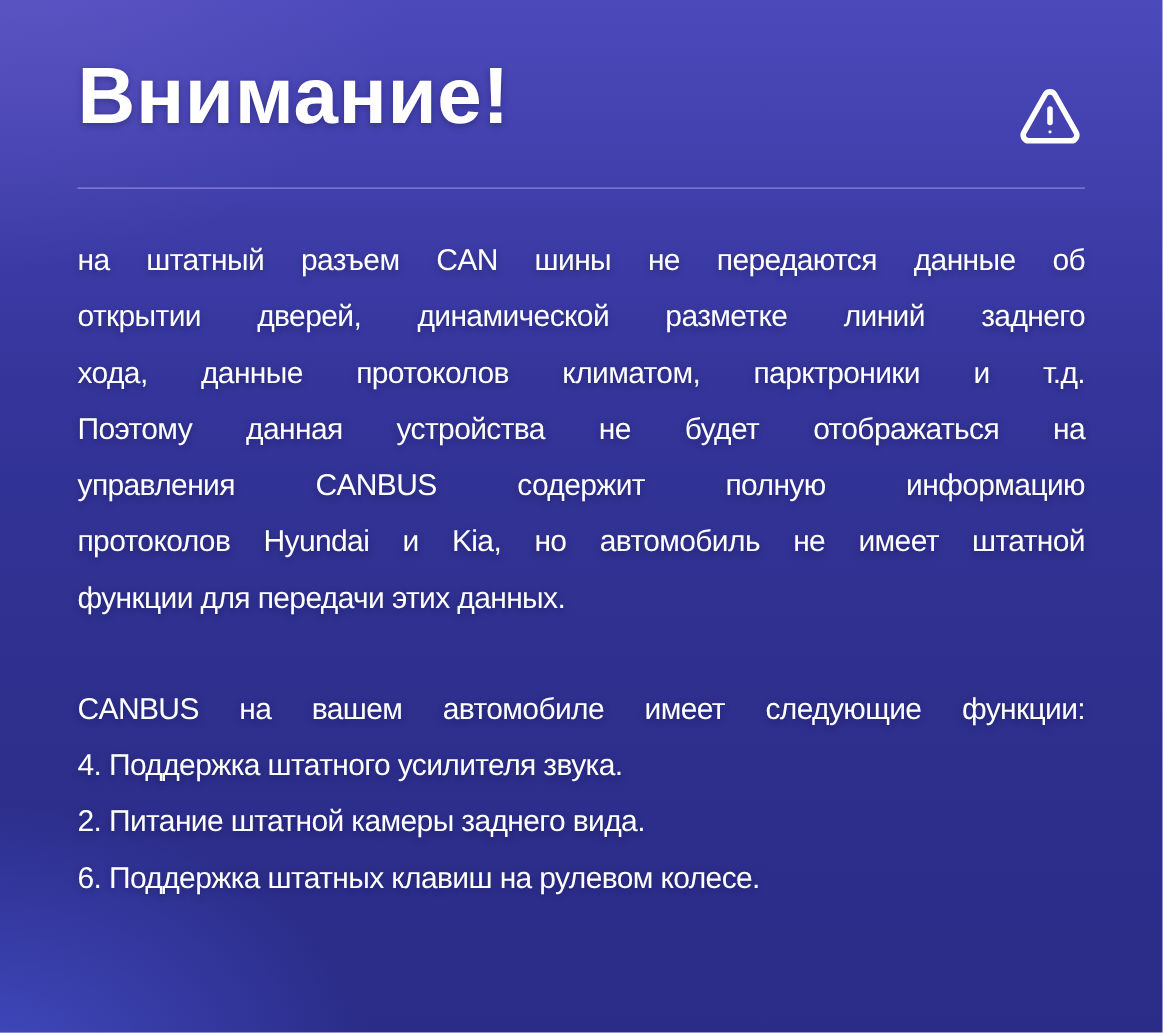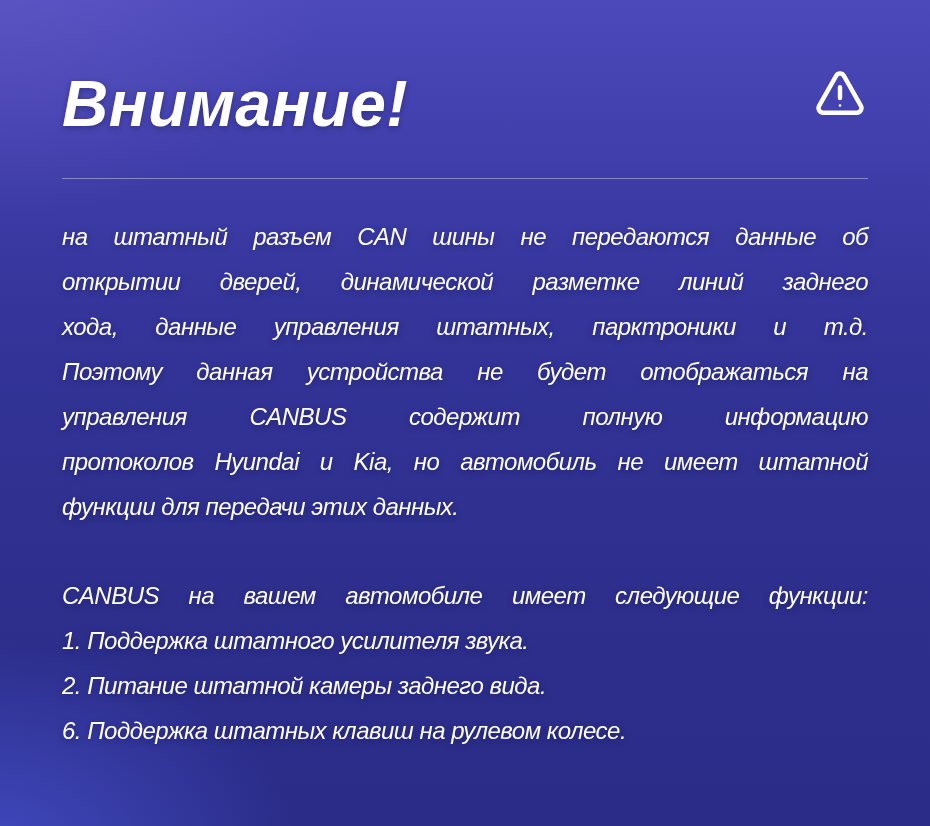--- a/index.html
+++ b/index.html
@@ -10,28 +10,27 @@
     width: 930px;
     height: 826px;
     overflow: hidden;
     font-family: "Liberation Sans", sans-serif;
   }
   .poster {
     position: relative;
     width: 930px;
     height: 826px;
     box-sizing: border-box;
-    padding: 72px 62px 0 62px;
+    padding: 44px 62px 0 62px;
     color: #ffffff;
     text-shadow: 0 2px 6px rgba(12, 14, 55, 0.35);
     background:
       radial-gradient(55% 42% at -2% 104%, rgba(80, 96, 232, 0.60), rgba(80, 96, 232, 0) 62%),
       radial-gradient(62% 55% at 0% -6%, rgba(110, 97, 205, 0.50), rgba(110, 97, 205, 0) 58%),
       linear-gradient(180deg, #4c49bb 0%, #34349a 38%, #2f308f 62%, #2b2c88 100%);
-    font-style: italic;
   }
   .page-title {
     margin: 0;
     font-size: 64px;
     line-height: 64px;
     font-weight: bold;
     letter-spacing: 0.5px;
   }
   .warn-icon {
     position: absolute;
@@ -89,27 +88,27 @@
       <line x1="12" y1="9.1" x2="12" y2="13.7"></line>
       <circle cx="12" cy="16.9" r="0.55" fill="#ffffff" stroke="none"></circle>
     </svg>
   </span>
 
   <hr class="divider">
 
   <div class="main-paragraph body-text">
     <div class="jline">на штатный разъем CAN шины не передаются данные об</div>
     <div class="jline">открытии дверей, динамической разметке линий заднего</div>
-    <div class="jline">хода, данные управления штатных, парктроники и т.д.</div>
+    <div class="jline">хода, данные протоколов климатом, парктроники и т.д.</div>
     <div class="jline">Поэтому данная устройства не будет отображаться на</div>
     <div class="jline">управления CANBUS содержит полную информацию</div>
     <div class="jline">протоколов Hyundai и Kia, но автомобиль не имеет штатной</div>
     <div class="jline last-line">функции для передачи этих данных.</div>
   </div>
 
   <div class="features body-text">
     <div class="jline">CANBUS на вашем автомобиле имеет следующие функции:</div>
-    <div class="list-item">1. Поддержка штатного усилителя звука.</div>
+    <div class="list-item">4. Поддержка штатного усилителя звука.</div>
     <div class="list-item">2. Питание штатной камеры заднего вида.</div>
     <div class="list-item">6. Поддержка штатных клавиш на рулевом колесе.</div>
   </div>
 
 </div>
 
 </body></html>

